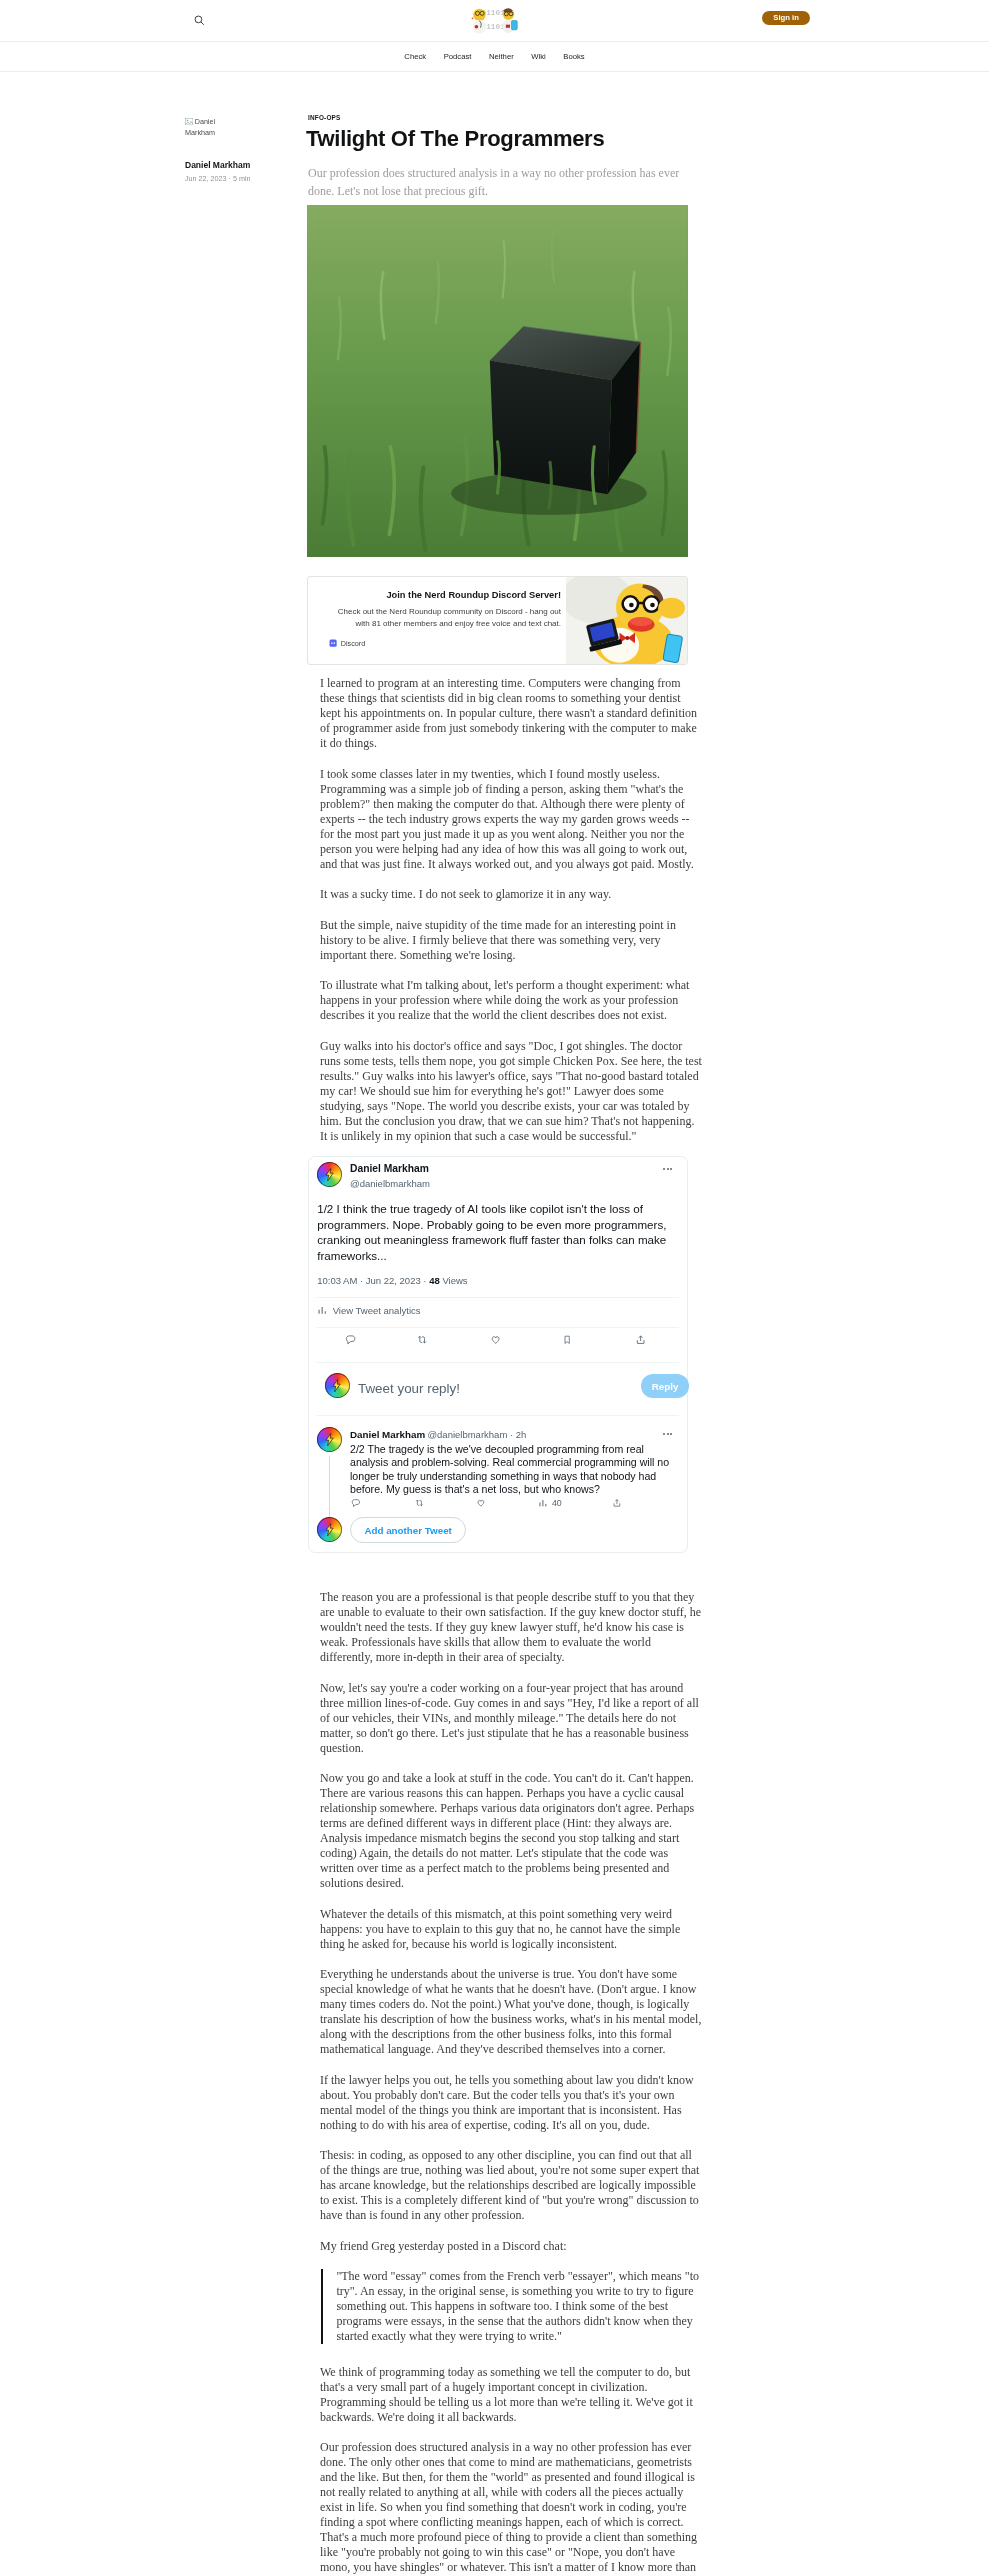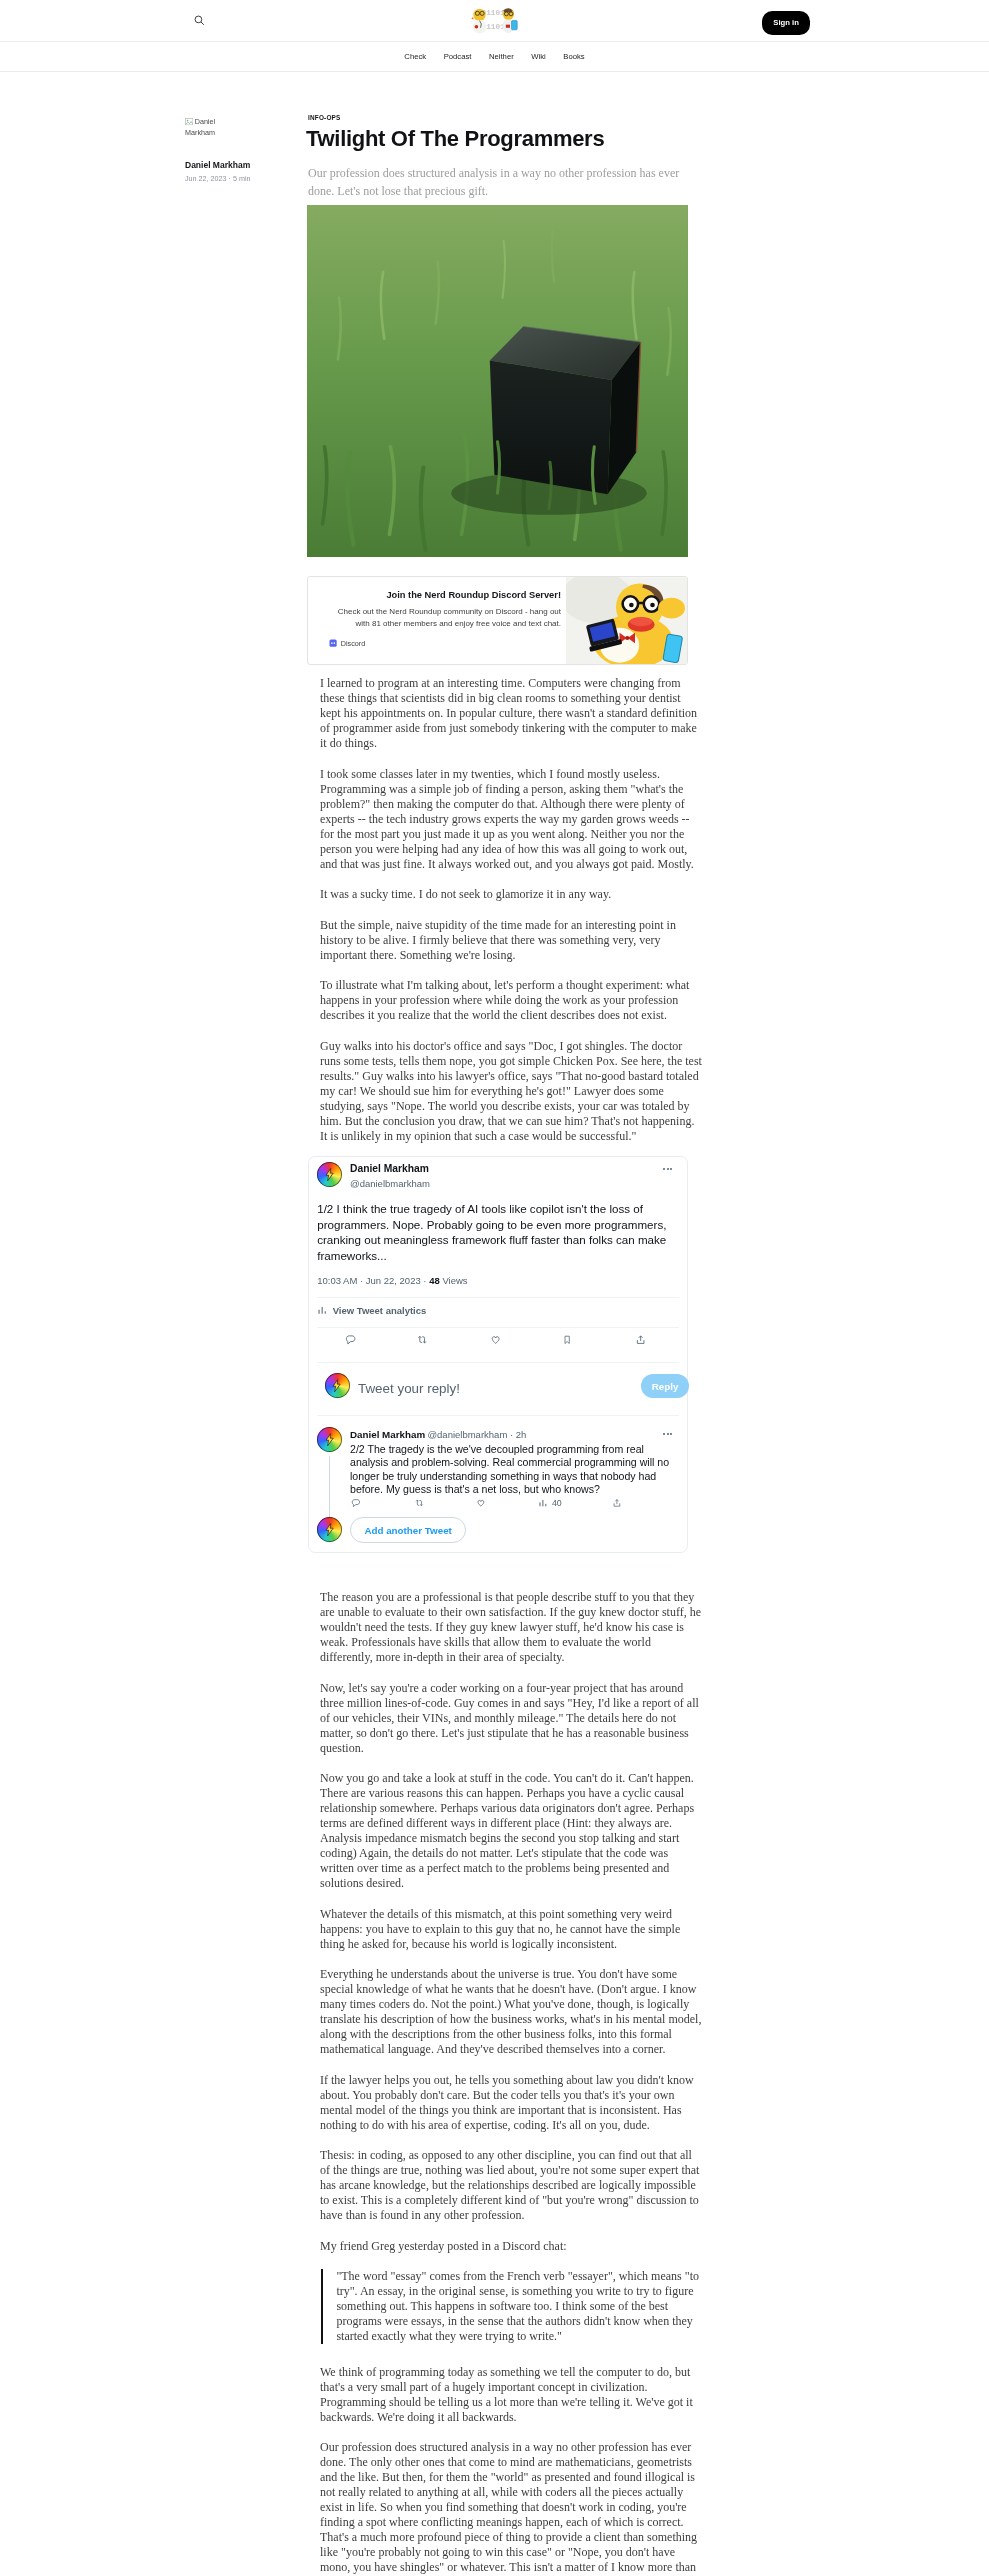--- a/index.html
+++ b/index.html
@@ -8,22 +8,22 @@
     background:#ffffff;color:#15171a;
     font-family:"Liberation Sans", sans-serif;
     -webkit-font-smoothing:antialiased;
   }
   .abs{position:absolute;}
 
   
   .site-header{position:absolute;top:0;left:0;width:989px;height:41px;background:#fff;}
   .search-btn{position:absolute;left:187px;top:13.4px;width:15.5px;height:15.5px;cursor:pointer;background:none;border:none;}
   .logo{position:absolute;left:466px;top:4.1px;width:58px;height:31px;}
-  .signin-btn{position:absolute;left:762px;top:10.8px;height:24px;padding:0 11.3px;
-    background:#000000;color:#fff;border:none;border-radius:10.3px;font-size:7.7px;font-weight:700;
+  .signin-btn{position:absolute;left:762px;top:10.8px;height:14px;padding:0 11.3px;
+    background:#a16207;color:#fff;border:none;border-radius:10.3px;font-size:7.7px;font-weight:700;
     font-family:"Liberation Sans",sans-serif;cursor:pointer;}
   .site-nav{position:absolute;top:41px;left:0;width:989px;height:29px;
     border-top:0.5px solid #ececec;border-bottom:0.5px solid #ececec;
     display:flex;align-items:center;justify-content:center;gap:17.5px;}
   .site-nav a{color:#1c1e21;text-decoration:none;font-size:7.7px;}
 
   
   .sidebar-avatar{position:absolute;left:185px;top:116px;width:39px;height:42px;overflow:hidden;
     font-size:7.2px;color:#4a4a4a;line-height:1.55;}
   .sidebar-avatar svg{vertical-align:-1px;margin-right:1.5px;}
@@ -61,21 +61,21 @@
   .tweet-card{position:absolute;left:308px;top:1156px;width:380px;height:397px;box-sizing:border-box;
     background:#fff;border:0.5px solid #e8edf0;border-radius:7.2px;font-family:"Liberation Sans",sans-serif;}
   .avatar{border-radius:50%;background:conic-gradient(#e33,#f90,#fe5,#5c4,#2cc,#36f,#a3e,#e33);
     display:flex;align-items:center;justify-content:center;box-shadow:inset 0 0 0 1px rgba(0,0,0,.55);}
   .tw-divider{position:absolute;left:8.2px;right:8.2px;height:0.5px;background:#eff3f4;}
   .tw-name{font-size:10.3px;font-weight:700;color:#0f1419;}
   .tw-handle{font-size:9.5px;color:#536471;}
   .tw-text{font-size:11.6px;line-height:15.5px;color:#0f1419;}
   .tw-meta{font-size:9.5px;color:#536471;}
   .tw-meta b{color:#0f1419;}
-  .tw-analytics{display:flex;align-items:center;gap:5.2px;color:#536471;font-size:9.5px;text-decoration:none;font-weight:bold;}
+  .tw-analytics{display:flex;align-items:center;gap:5.2px;color:#536471;font-size:9.5px;text-decoration:none;}
   .tw-action{display:flex;align-items:center;gap:4.1px;color:#536471;font-size:8.8px;background:none;border:none;cursor:pointer;padding:0;}
   .dots{display:inline-flex;gap:1.5px;}
   .dots i{width:2.1px;height:2.1px;border-radius:50%;background:#536471;display:block;}
   .reply-pill{position:absolute;left:332px;top:217px;width:48px;height:24px;border:none;border-radius:12px;
     background:#8ed0f8;color:#fff;font-size:9.8px;font-weight:700;cursor:pointer;font-family:"Liberation Sans",sans-serif;}
   .prompt-label{position:absolute;left:49px;top:224px;font-size:13.4px;color:#536471;}
   .thread-line{position:absolute;left:20px;top:299px;width:1px;height:78px;background:#cfd9de;}
   .add-tweet-btn{position:absolute;left:41px;top:360px;height:26px;padding:0 13.4px;background:#fff;
     border:0.5px solid #cfd9de;border-radius:13px;color:#1d9bf0;font-size:9.8px;font-weight:700;cursor:pointer;
     font-family:"Liberation Sans",sans-serif;}

